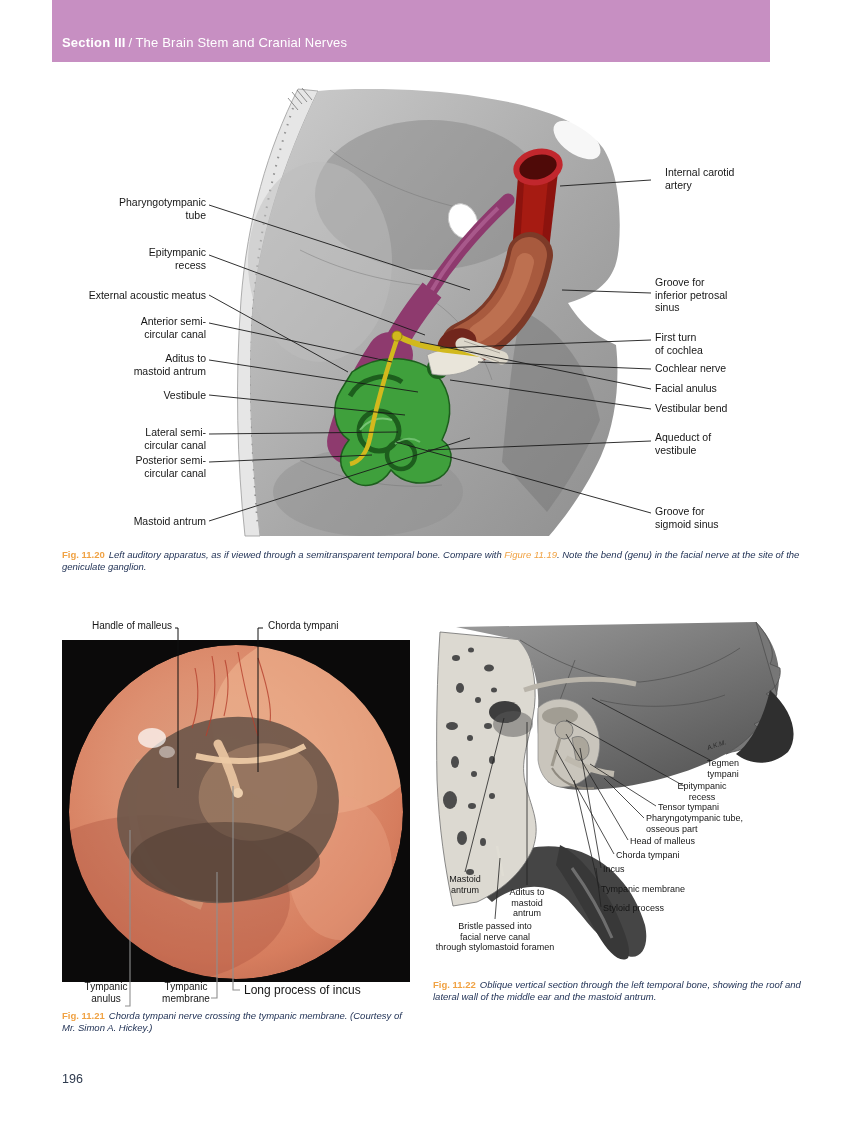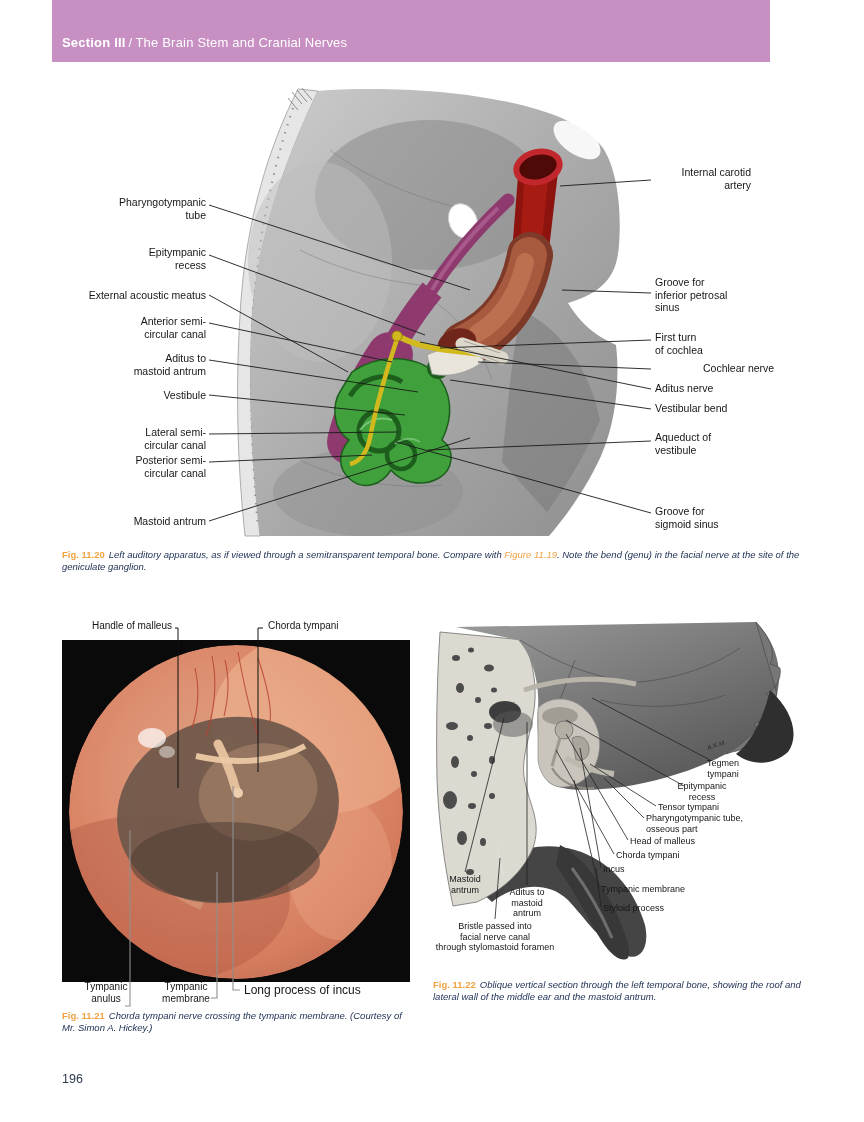--- a/index.html
+++ b/index.html
@@ -233,29 +233,29 @@
 circular canal</div>
   <div class="lbl" style="left:58px;top:352px;width:148px;text-align:right;">Aditus to
 mastoid antrum</div>
   <div class="lbl" style="left:58px;top:389px;width:148px;text-align:right;">Vestibule</div>
   <div class="lbl" style="left:58px;top:426px;width:148px;text-align:right;">Lateral semi-
 circular canal</div>
   <div class="lbl" style="left:58px;top:454px;width:148px;text-align:right;">Posterior semi-
 circular canal</div>
   <div class="lbl" style="left:58px;top:515px;width:148px;text-align:right;">Mastoid antrum</div>
 
-  <div class="lbl" style="left:626px;top:166px;width:125px;text-align:right;">Internal carotid
+  <div class="lbl" style="left:665px;top:166px;width:125px;">Internal carotid
 artery</div>
   <div class="lbl" style="left:655px;top:276px;width:125px;">Groove for
 inferior petrosal
 sinus</div>
   <div class="lbl" style="left:655px;top:331px;width:125px;">First turn
 of cochlea</div>
-  <div class="lbl" style="left:655px;top:362px;width:125px;margin-left:48px;">Cochlear nerve</div>
-  <div class="lbl" style="left:655px;top:382px;width:125px;">Aditus nerve</div>
+  <div class="lbl" style="left:655px;top:362px;width:125px;">Cochlear nerve</div>
+  <div class="lbl" style="left:655px;top:382px;width:125px;">Facial anulus</div>
   <div class="lbl" style="left:655px;top:402px;width:125px;">Vestibular bend</div>
   <div class="lbl" style="left:655px;top:431px;width:125px;">Aqueduct of
 vestibule</div>
   <div class="lbl" style="left:655px;top:505px;width:125px;">Groove for
 sigmoid sinus</div>
 
   <div class="cap" style="left:62px;top:549px;width:744px;color:#233457;">
     <span class="figlab" style="color:#f0a243;">Fig. 11.20</span><span>Left auditory apparatus, as if viewed through a semitransparent temporal bone. Compare with </span><span class="caplink" style="color:#f0a243;">Figure 11.19</span><span>. Note the bend (genu) in the facial nerve at the site of the geniculate ganglion.</span>
   </div>
 

